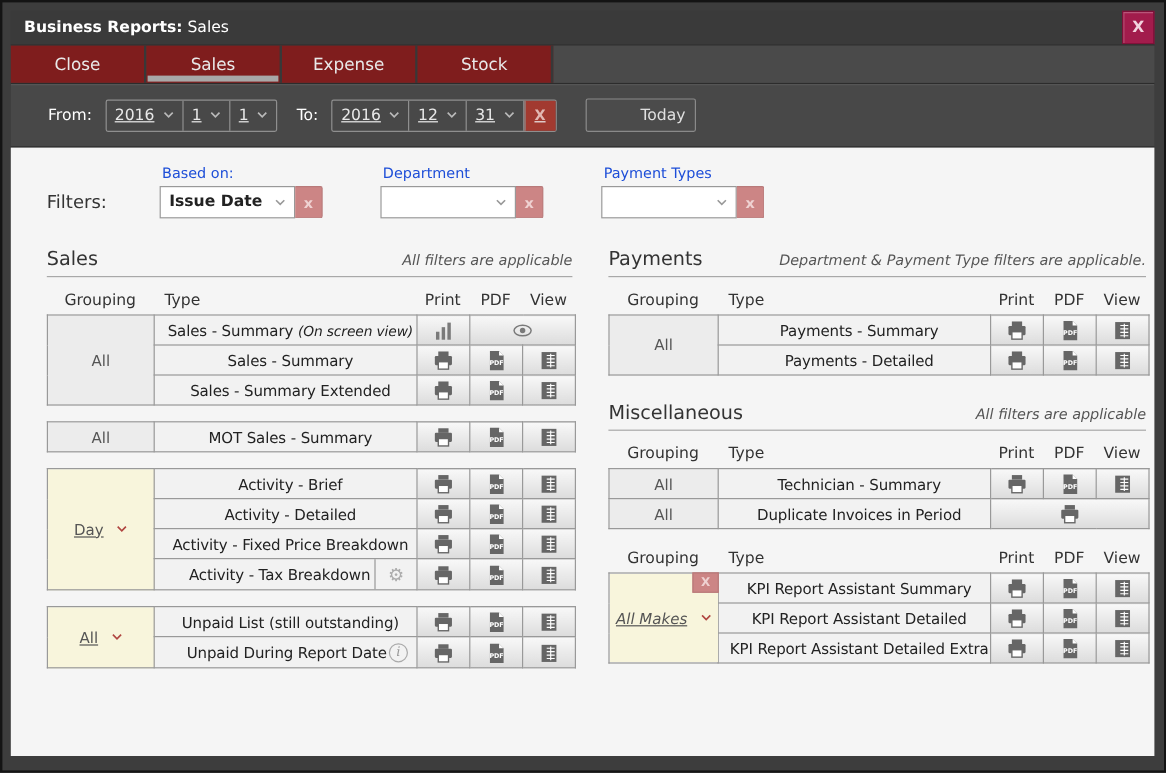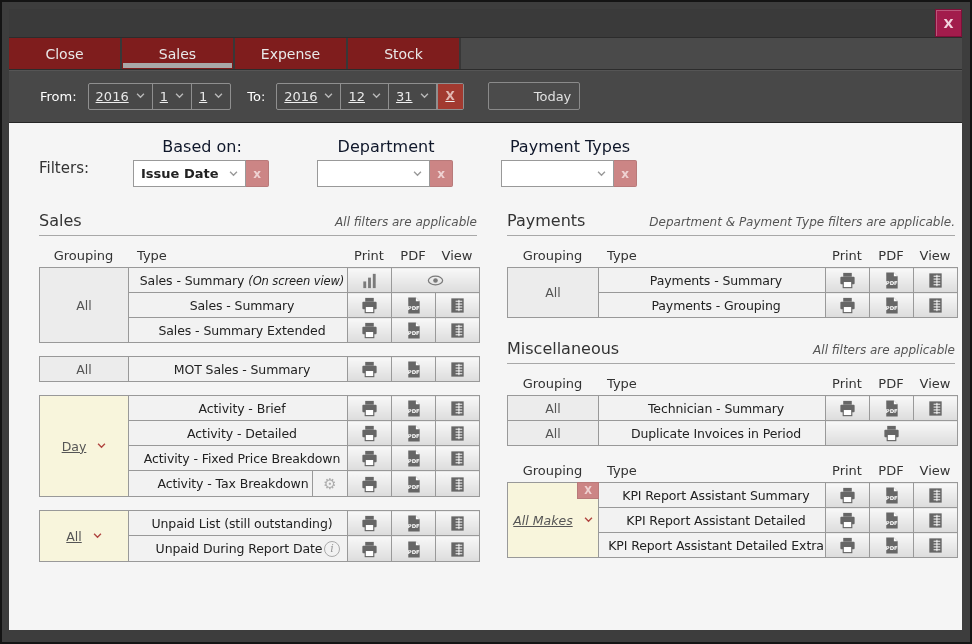--- a/index.html
+++ b/index.html
@@ -42,21 +42,21 @@
   .chev.gray polyline { stroke:#999; }
   .chev.red  polyline { stroke:#b04540; }
 
   
   .content { flex:1; background:#f5f5f5; padding:14px 16px 0 30px; overflow:hidden; }
 
   
   .filters { display:flex; align-items:flex-start; }
   .flabel { font-size:15px; color:#333; margin-top:22px; margin-right:44px; }
   .fgroup { margin-right:48px; }
-  .fcap { font-size:16px; color:#0f172a; margin-bottom:4px; padding-left:2px;text-align:center; }
+  .fcap { font-size:12px; color:#1d4ed8; margin-bottom:4px; padding-left:2px; }
   .fctrl { display:flex; height:27px; }
   .fsel { width:113px; background:#fff; border:1px solid #999; display:flex; align-items:center;
           justify-content:space-between; padding:0 7px; font-size:13px; font-weight:bold; color:#222; cursor:pointer; }
   .fx { width:23px; background:#cc8585; border:1px solid #b87a7a; border-left:none; border-radius:0 2px 2px 0;
         color:#efd2d2; font-size:12px; font-weight:bold; cursor:pointer; font-family:inherit; }
 
   
   .cols { display:flex; margin-top:24px; }
   .col-l { width:438px; flex:none; }
   .col-r { width:448px; flex:none; margin-left:30px; }
@@ -134,20 +134,21 @@
   <symbol id="sym-eye" viewBox="0 0 20 20">
     <ellipse cx="10" cy="10" rx="7.5" ry="4.6" fill="none" stroke="currentColor" stroke-width="1.3"></ellipse>
     <circle cx="10" cy="10" r="2.4" fill="currentColor"></circle>
   </symbol>
 </svg>
 
 <div class="window">
  <div class="inner">
 
   <div class="titlebar">
+    <div class="title"><b>Business Reports:</b>&nbsp;<span>Sales</span></div>
     <button class="close-btn">X</button>
   </div>
 
   <div class="tabbar">
     <div class="tab">Close</div>
     <div class="tab active">Sales</div>
     <div class="tab">Expense</div>
     <div class="tab">Stock</div>
     <div class="tab-fill"></div>
   </div>
@@ -483,21 +484,21 @@
                       <use href="#sym-print"></use>
                     </svg></td>
             <td class="icon"><svg class="ic">
                       <use href="#sym-pdf"></use>
                     </svg></td>
             <td class="icon"><svg class="ic">
                       <use href="#sym-view"></use>
                     </svg></td>
           </tr>
           <tr>
-            <td class="typec">Payments - Grouping</td>
+            <td class="typec">Payments - Detailed</td>
             <td class="icon"><svg class="ic">
                       <use href="#sym-print"></use>
                     </svg></td>
             <td class="icon"><svg class="ic">
                       <use href="#sym-pdf"></use>
                     </svg></td>
             <td class="icon"><svg class="ic">
                       <use href="#sym-view"></use>
                     </svg></td>
           </tr>

